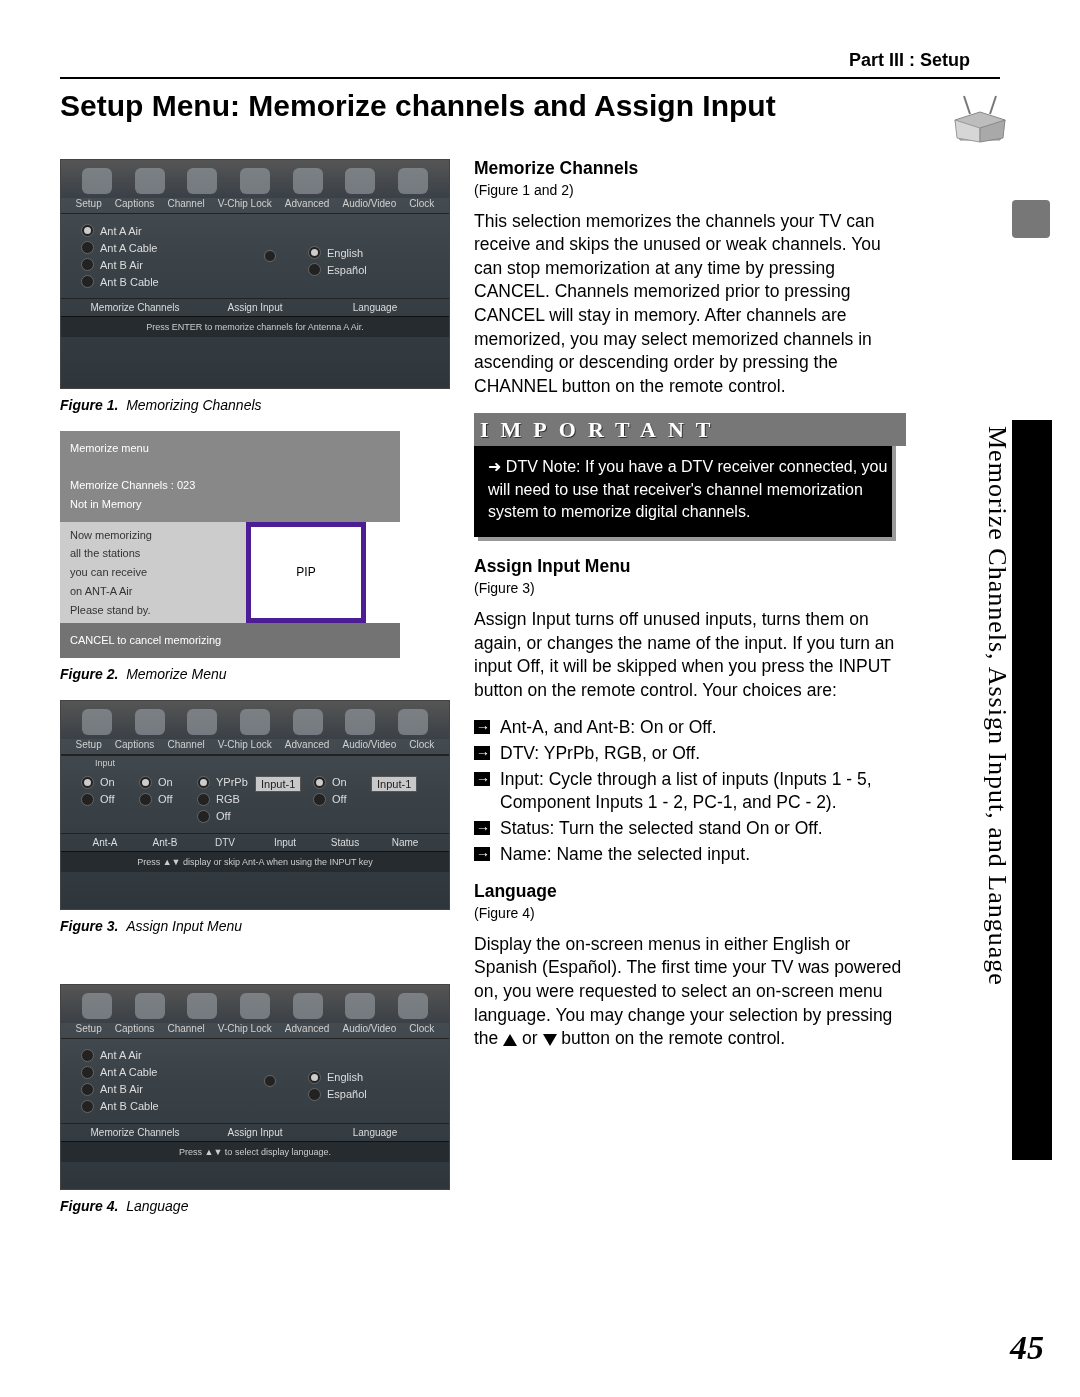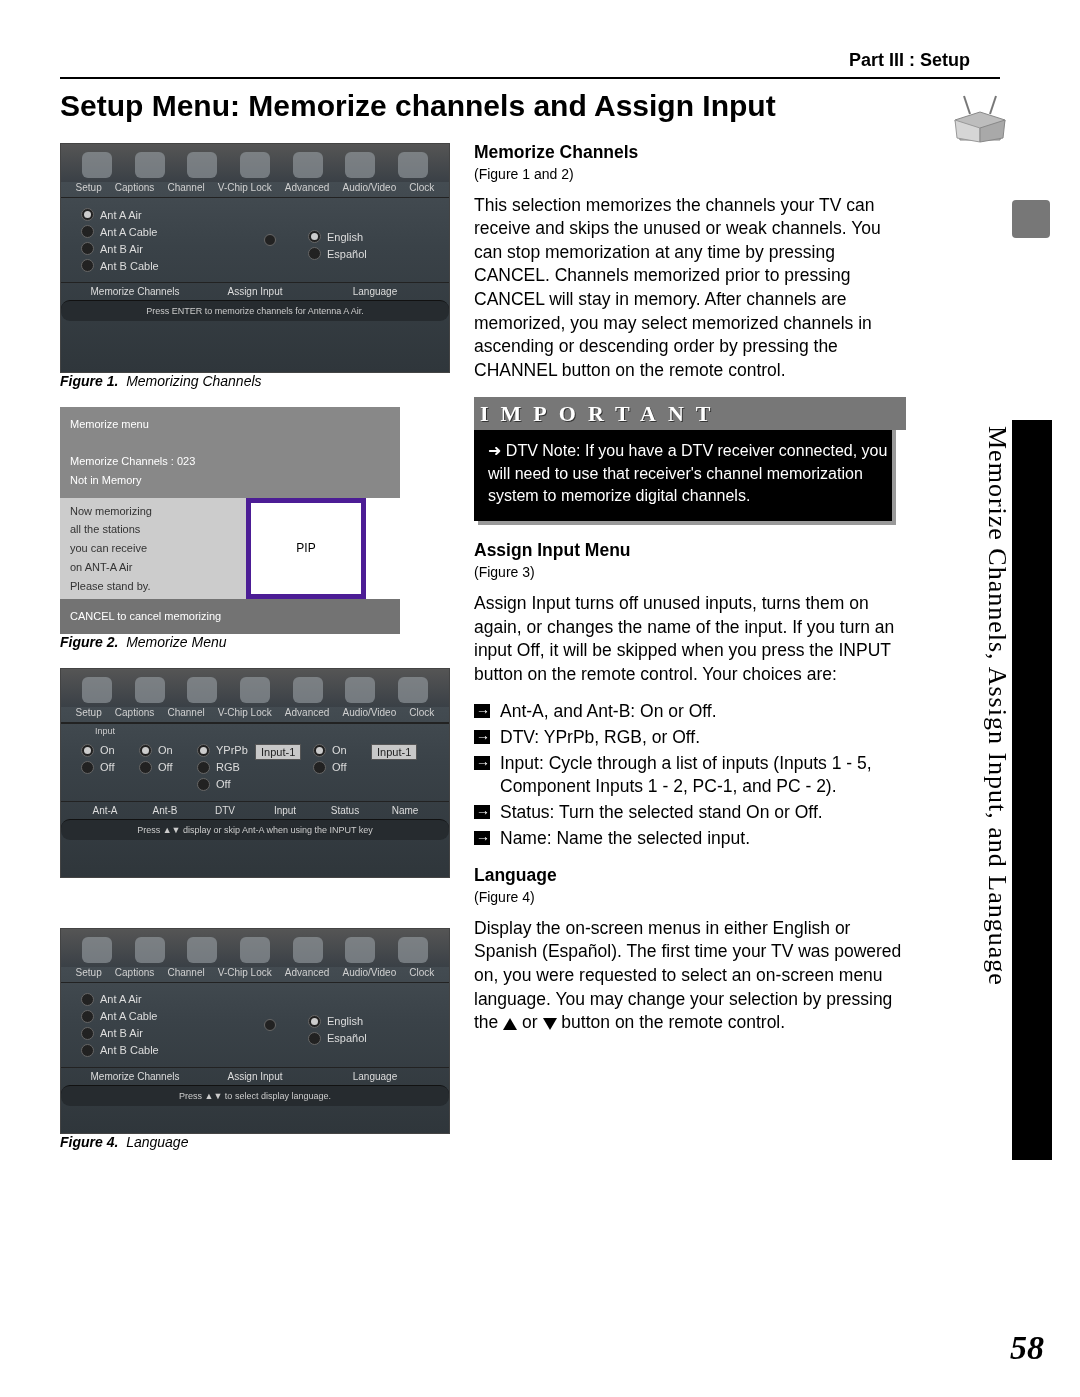--- a/index.html
+++ b/index.html
@@ -21,21 +21,21 @@
   }
   hr.top-rule {
     border: none;
     border-top: 2px solid #000;
     margin: 0 0 10px 0;
     width: 940px;
   }
   h1.page-title {
     font-size: 30px;
     font-weight: bold;
-    margin-bottom: 16px;
+    margin-bottom: 32px;
     width: 750px;
   }
   .box-icon {
     position: absolute;
     top: 90px;
     right: 70px;
     width: 60px;
     height: 55px;
   }
   .content {
@@ -58,20 +58,21 @@
     position: relative;
     color: #ccc;
     font-size: 11px;
   }
   .fig1 { height: 230px; margin-top: 4px; }
   .fig3 { height: 210px; margin-top: 18px; }
   .fig4 { height: 206px; margin-top: 50px; }
   .fig-caption {
     font-style: italic;
     font-size: 14px;
+    margin-top: 8px;
   }
   .fig-caption b { font-style: italic; font-weight: bold; }
 
   
   .fig2-box {
     width: 340px;
     margin-top: 18px;
     font-family: Arial, sans-serif;
     font-size: 11px;
     line-height: 1.7;
@@ -246,21 +247,20 @@
     padding: 3px 14px;
     border-top: 1px solid #222;
   }
   .hint-bar {
     font-size: 9px;
     color: #ccc;
     text-align: center;
     padding: 5px 4px;
     background: #262b2f;
     border-top:1px solid #111;
-    border-radius:9px;
   }
   .label-box {
     display: inline-block;
     background: #c8c8c8;
     color: #222;
     font-size: 11px;
     padding: 1px 5px;
     border: 1px solid #555;
   }
   .single-dot {
@@ -450,20 +450,21 @@
       <div class="footer-labels">
         <span>Ant-A</span>
           <span>Ant-B</span>
           <span>DTV</span>
           <span>Input</span>
           <span>Status</span>
           <span>Name</span>
       </div>
       <div class="hint-bar">Press  ▲▼  display or skip Ant-A when using the INPUT key</div>
     </div>
+    <div class="fig-caption"><b>Figure 3.</b>&nbsp;&nbsp;<span>Assign Input Menu</span></div>
 
     <div class="fig-img fig4">
       <div class="menu-icons">
           <div class="mi"></div>
           <div class="mi"></div>
           <div class="mi"></div>
           <div class="mi"></div>
           <div class="mi"></div>
           <div class="mi"></div>
           <div class="mi"></div>
@@ -549,13 +550,13 @@
     <div class="fig-ref">(Figure 4)</div>
     <p class="body-text">
       <span>Display the on-screen menus in either Eng­lish or Spanish (Español). The first time your TV was powered on, you were requested to select an on-screen menu language. You may change your selection by pressing the </span><span class="tri-up"></span><span> or </span><span class="tri-down"></span><span> button on the remote control.</span>
     </p>
   </div>
 </div>
 
 <div class="side-logo"></div>
 <div class="side-tab"></div>
 <div class="side-tab-txt">Memorize Channels, Assign Input, and Language</div>
-<div class="page-num">58</div>
+<div class="page-num">45</div>
 
 </body></html>

